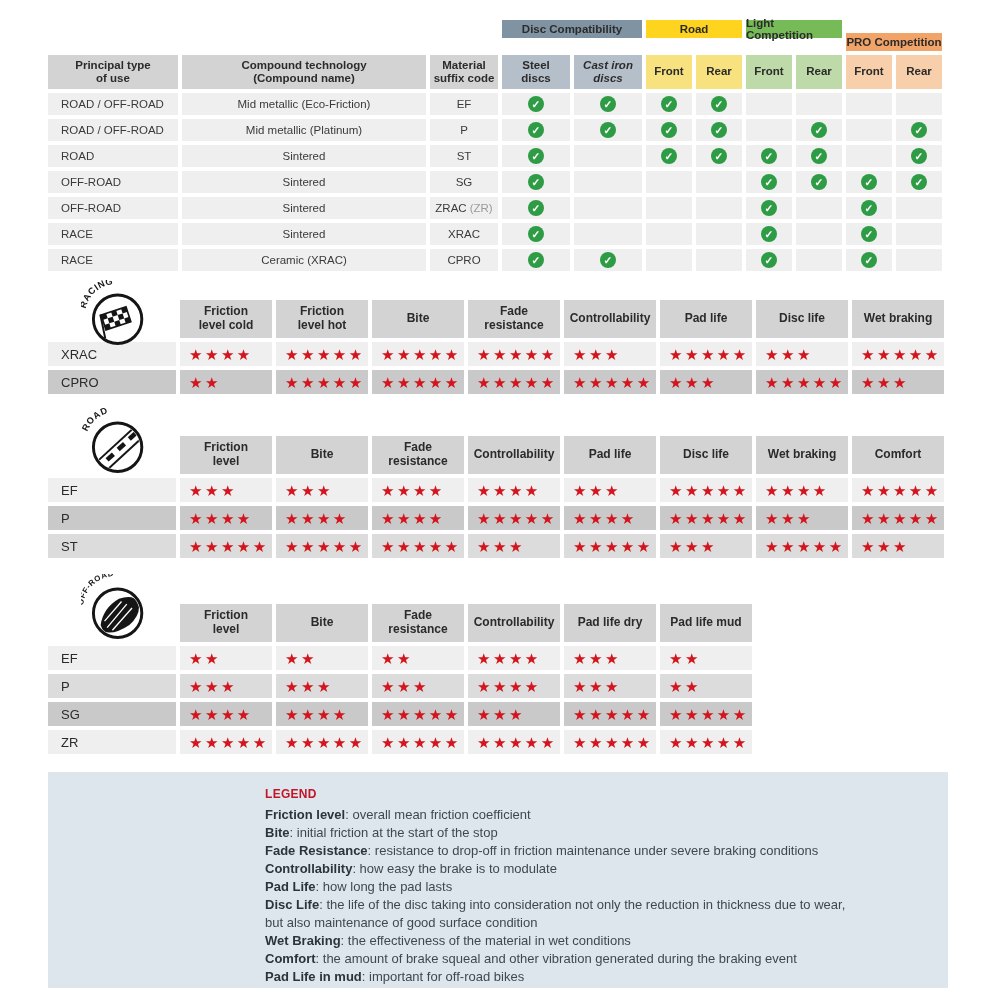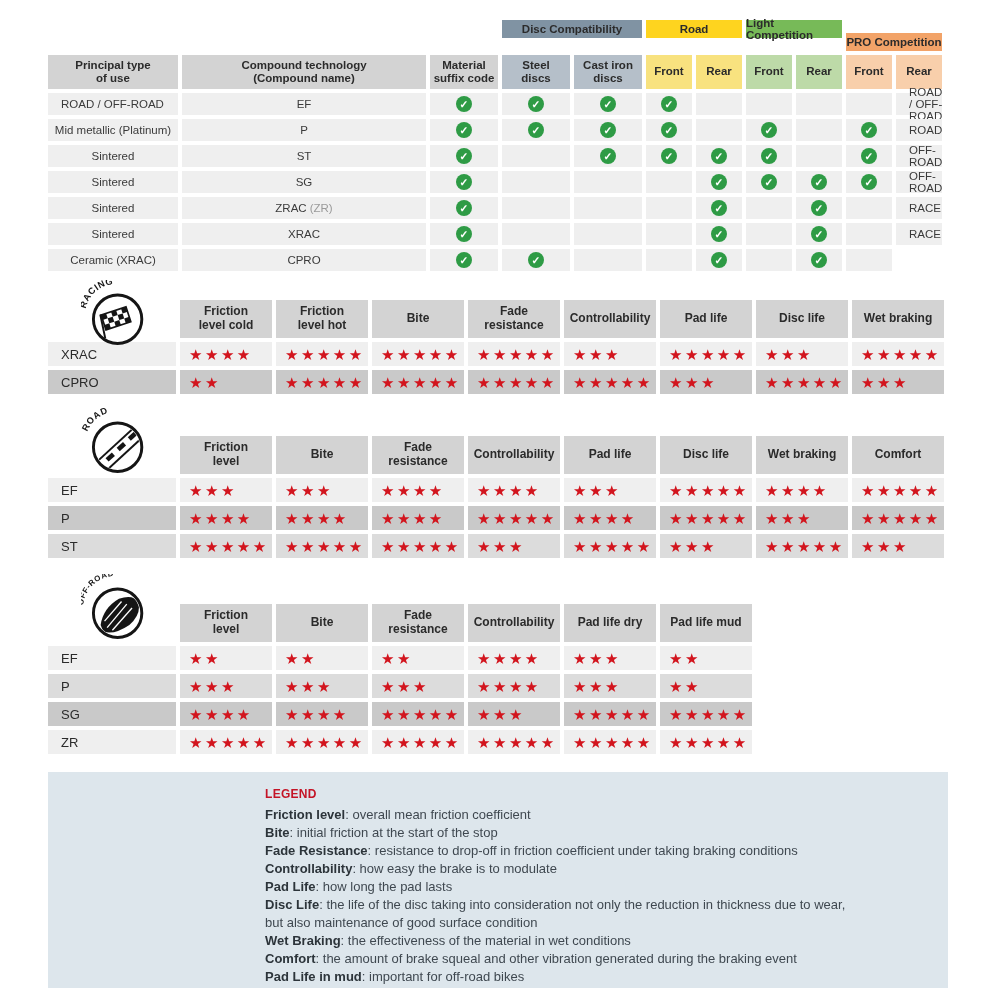--- a/index.html
+++ b/index.html
@@ -59,29 +59,30 @@
       <div class="g-head" style="background: rgb(119, 186, 88); grid-column: span 2;">Light Competition</div>
       <div class="g-head" style="background: rgb(242, 163, 104); grid-column: span 2; margin-top: 13px;">PRO Competition</div>
       <div class="c-head">Principal type
 of use</div>
       <div class="c-head">Compound technology
 (Compound name)</div>
       <div class="c-head">Material
 suffix code</div>
       <div class="c-head" style="background: rgb(181, 191, 201);">Steel
 discs</div>
-      <div class="c-head" style="background: rgb(181, 191, 201);">Cast iron
+      <div class="c-head" style="background: rgb(181, 191, 201); font-style: italic;">Cast iron
 discs</div>
       <div class="c-head" style="background: rgb(248, 226, 127);">Front</div>
       <div class="c-head" style="background: rgb(248, 226, 127);">Rear</div>
       <div class="c-head" style="background: rgb(189, 218, 168);">Front</div>
       <div class="c-head" style="background: rgb(189, 218, 168);">Rear</div>
       <div class="c-head" style="background: rgb(248, 207, 171);">Front</div>
       <div class="c-head" style="background: rgb(248, 207, 171);">Rear</div>
       <div class="cell lbl">ROAD / OFF-ROAD</div>
+      <div class="cell ctr">Mid metallic (Eco-Friction)</div>
       <div class="cell ctr">EF</div>
       <div class="cell ctr">
         <span class="check">✓</span>
       </div>
       <div class="cell ctr">
         <span class="check">✓</span>
       </div>
       <div class="cell ctr">
         <span class="check">✓</span>
       </div>
@@ -515,21 +516,21 @@
           </div>
         </div>
       </section>
     </div>
   <div id="legend-panel">
     <div class="legend-inner">
       <div id="legend-title">LEGEND</div>
       <div id="legend-entries">
           <div class="lg-line"><b>Friction level</b><span>: overall mean friction coefficient</span></div>
           <div class="lg-line"><b>Bite</b><span>: initial friction at the start of the stop</span></div>
-          <div class="lg-line"><b>Fade Resistance</b><span>: resistance to drop-off in friction coefficient under taking braking conditions</span></div>
+          <div class="lg-line"><b>Fade Resistance</b><span>: resistance to drop-off in friction maintenance under severe braking conditions</span></div>
           <div class="lg-line"><b>Controllability</b><span>: how easy the brake is to modulate</span></div>
           <div class="lg-line"><b>Pad Life</b><span>: how long the pad lasts</span></div>
           <div class="lg-line"><b>Disc Life</b><span>: the life of the disc taking into consideration not only the reduction in thickness due to wear,</span></div>
           <div class="lg-line">but also maintenance of good surface condition</div>
           <div class="lg-line"><b>Wet Braking</b><span>: the effectiveness of the material in wet conditions</span></div>
           <div class="lg-line"><b>Comfort</b><span>: the amount of brake squeal and other vibration generated during the braking event</span></div>
           <div class="lg-line"><b>Pad Life in mud</b><span>: important for off-road bikes</span></div>
         </div>
     </div>
   </div>

